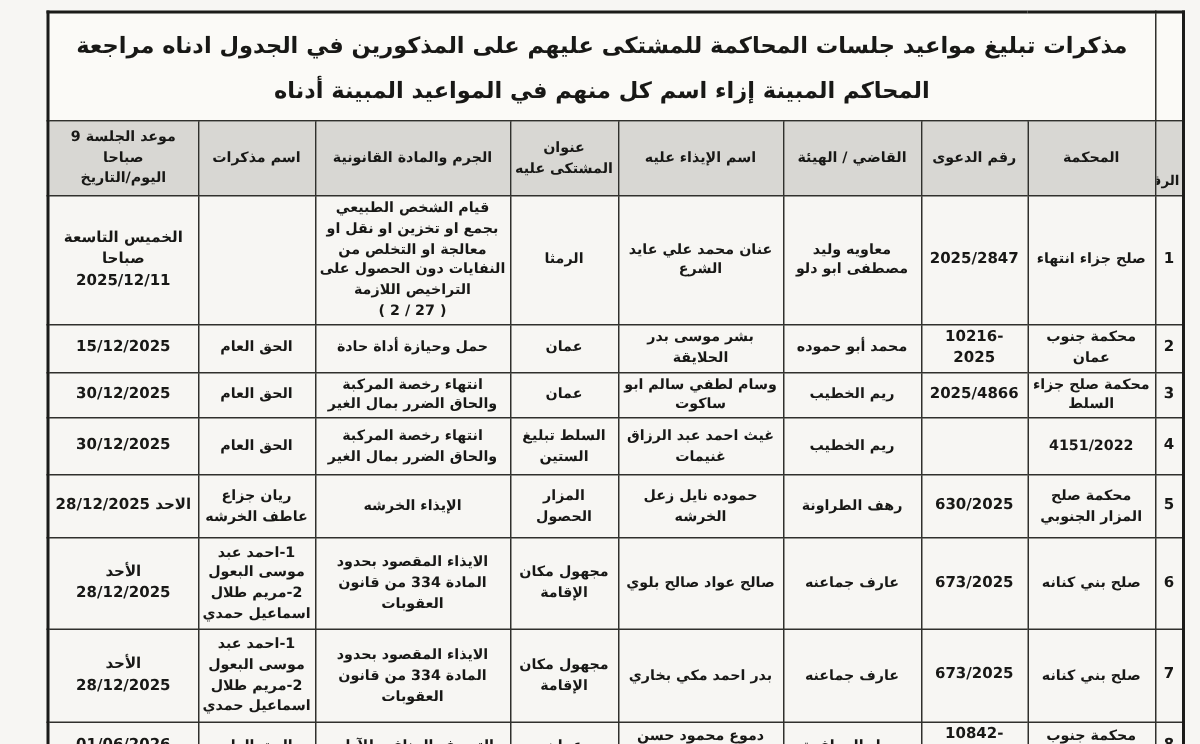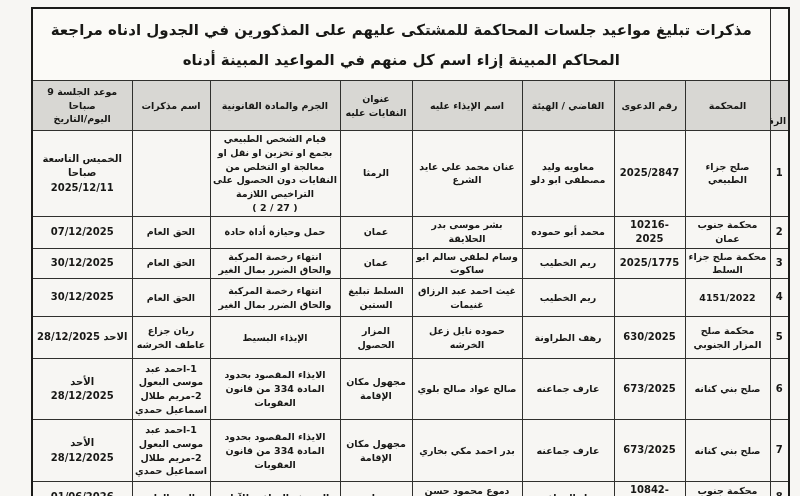--- a/index.html
+++ b/index.html
@@ -57,56 +57,56 @@
       <tr>
         <td class="num-strip"></td>
         <td class="title-cell" colspan="8">مذكرات تبليغ مواعيد جلسات المحاكمة للمشتكى عليهم على المذكورين في الجدول ادناه مراجعة المحاكم المبينة إزاء اسم كل منهم في المواعيد المبينة أدناه</td>
       </tr>
       <tr>
         <th class="num-h">الرقم</th>
         <th>المحكمة</th>
         <th>رقم الدعوى</th>
         <th>القاضي / الهيئة</th>
         <th>اسم الإيذاء عليه</th>
-        <th>عنوان النفايات عليه</th>
+        <th>عنوان المشتكى عليه</th>
         <th>الجرم والمادة القانونية</th>
         <th>اسم مذكرات</th>
         <th>موعد الجلسة 9 صباحا
 اليوم/التاريخ</th>
       </tr>
     </thead>
     <tbody>
       <tr class="r1">
         <td class="num">1</td>
-        <td>صلح جزاء الطبيعي</td>
+        <td>صلح جزاء انتهاء</td>
         <td class="caseno">2025/2847</td>
         <td>معاويه وليد مصطفى ابو دلو</td>
         <td>عنان محمد علي عايد الشرع</td>
         <td>الرمثا</td>
         <td>قيام الشخص الطبيعي بجمع او تخزين او نقل او معالجة او التخلص من النفايات دون الحصول على التراخيص اللازمة
 ( 27 / 2 )</td>
         <td></td>
         <td class="date">الخميس التاسعة صباحا
 2025/12/11</td>
       </tr>
       <tr class="r2">
         <td class="num">2</td>
         <td>محكمة جنوب عمان</td>
         <td class="caseno">10216-2025</td>
         <td>محمد أبو حموده</td>
         <td>بشر موسى بدر الحلايقة</td>
         <td>عمان</td>
         <td>حمل وحيازة أداة حادة</td>
         <td>الحق العام</td>
-        <td class="date">07/12/2025</td>
+        <td class="date">15/12/2025</td>
       </tr>
       <tr class="r3">
         <td class="num">3</td>
         <td>محكمة صلح جزاء السلط</td>
-        <td class="caseno">2025/1775</td>
+        <td class="caseno">2025/4866</td>
         <td>ريم الخطيب</td>
         <td>وسام لطفي سالم ابو ساكوت</td>
         <td>عمان</td>
         <td>انتهاء رخصة المركبة والحاق الضرر بمال الغير</td>
         <td>الحق العام</td>
         <td class="date">30/12/2025</td>
       </tr>
       <tr class="r4">
         <td class="num">4</td>
         <td>4151/2022</td>
@@ -118,21 +118,21 @@
         <td>الحق العام</td>
         <td class="date">30/12/2025</td>
       </tr>
       <tr class="r5">
         <td class="num">5</td>
         <td>محكمة صلح المزار الجنوبي</td>
         <td class="caseno">630/2025</td>
         <td>رهف الطراونة</td>
         <td>حموده نايل زعل الخرشه</td>
         <td>المزار الحصول</td>
-        <td>الإيذاء البسيط</td>
+        <td>الإيذاء الخرشه</td>
         <td>ريان جزاع عاطف الخرشه</td>
         <td class="date">الاحد 28/12/2025</td>
       </tr>
       <tr class="r6">
         <td class="num">6</td>
         <td>صلح بني كنانه</td>
         <td class="caseno">673/2025</td>
         <td>عارف جماعنه</td>
         <td>صالح عواد صالح بلوي</td>
         <td>مجهول مكان الإقامة</td>

